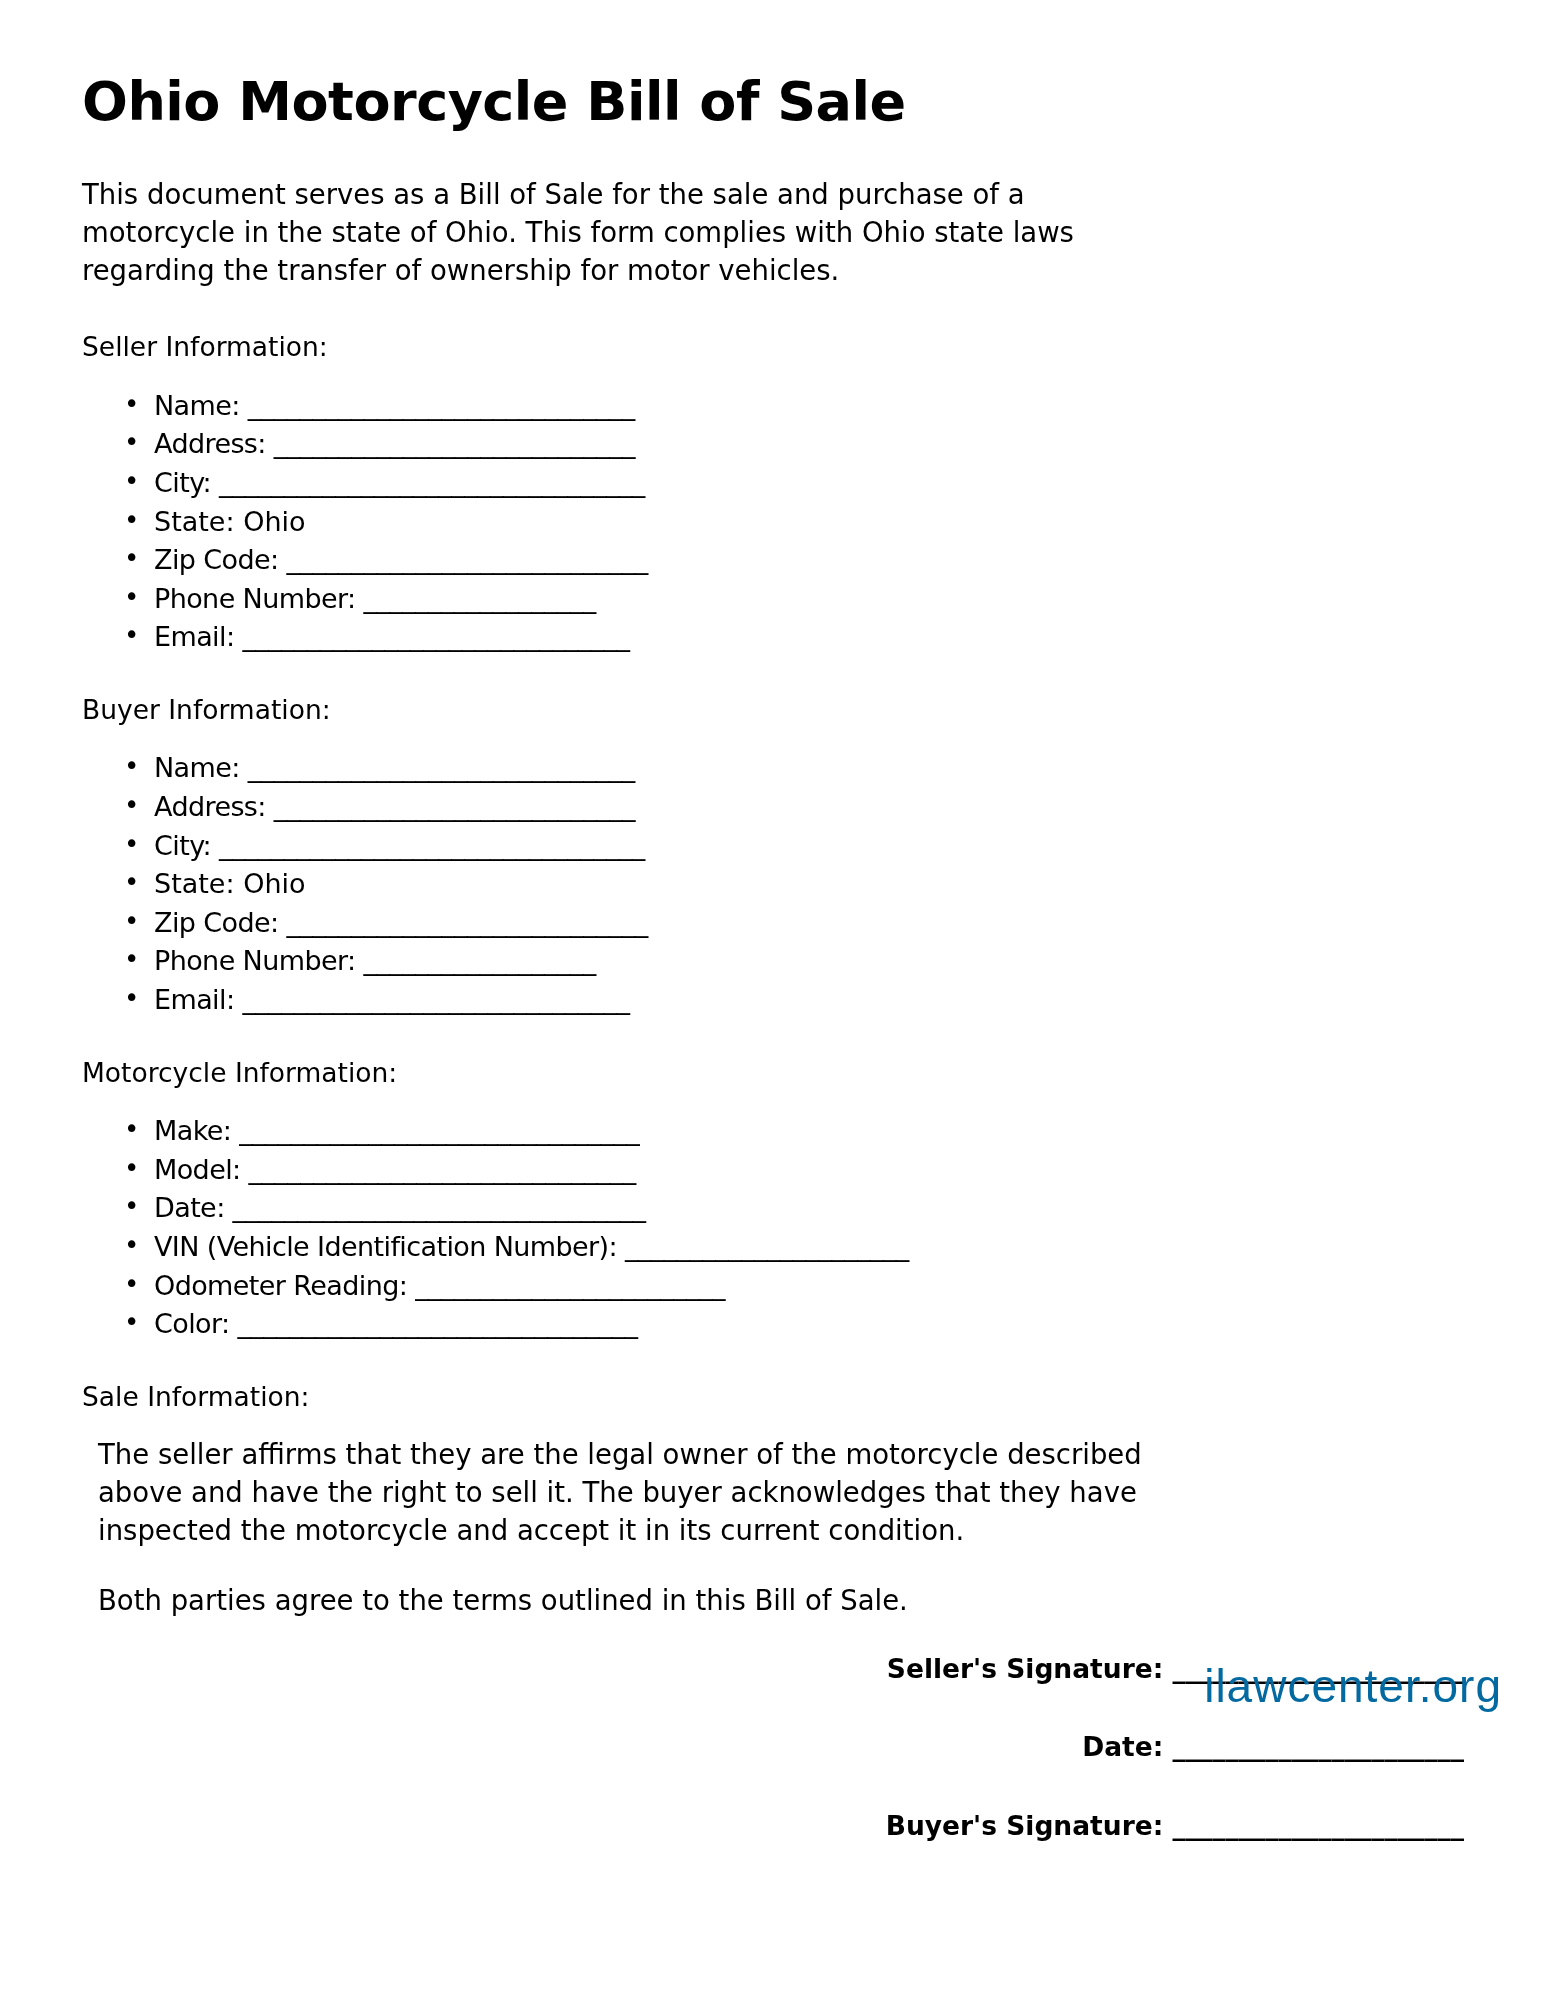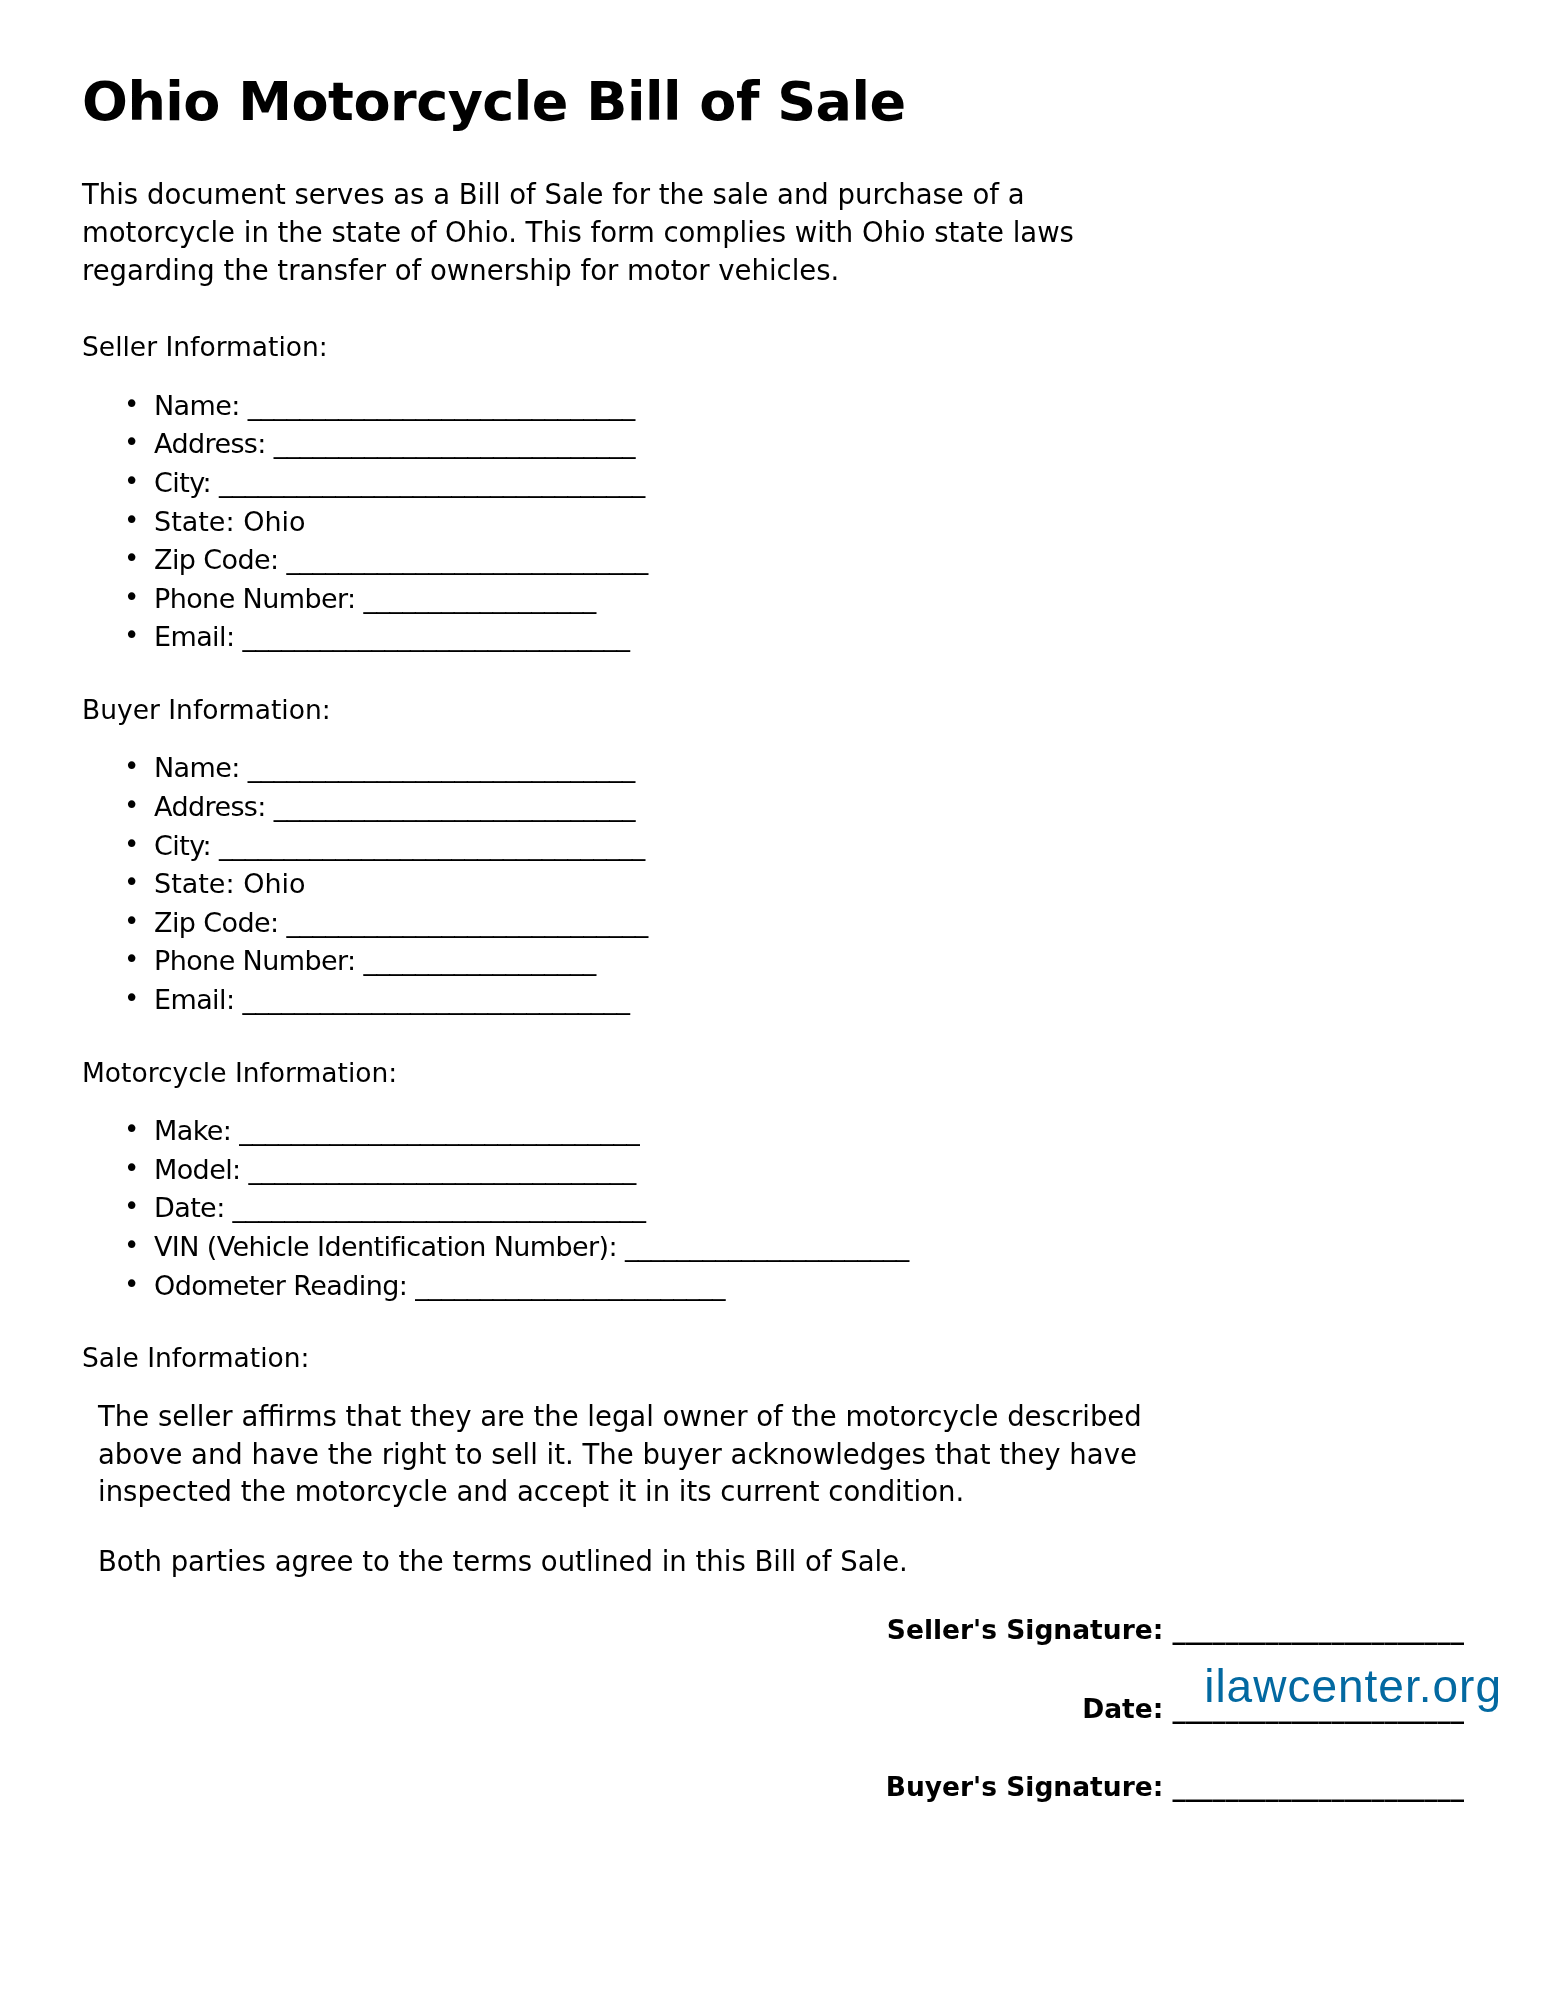--- a/index.html
+++ b/index.html
@@ -124,20 +124,21 @@
     <li><span class="blank">Email: ______________________________</span></li>
   </ul>
 
   <h2 class="section-heading">Motorcycle Information:</h2>
   <ul class="fields">
     <li><span class="blank">Make: _______________________________</span></li>
     <li><span class="blank">Model: ______________________________</span></li>
     <li><span class="blank">Date: ________________________________</span></li>
     <li><span class="blank">VIN (Vehicle Identification Number): ______________________</span></li>
     <li><span class="blank">Odometer Reading: ________________________</span></li>
+    <li><span class="blank">Color: _______________________________</span></li>
   </ul>
 
   <h2 class="section-heading">Sale Information:</h2>
 
   <p class="body-para">The seller affirms that they are the legal owner of the motorcycle described above and have the right to sell it. The buyer acknowledges that they have inspected the motorcycle and accept it in its current condition.</p>
 
   <p class="body-para">Both parties agree to the terms outlined in this Bill of Sale.</p>
 
   <div class="sig-line">Seller's Signature: ______________________</div>
 

